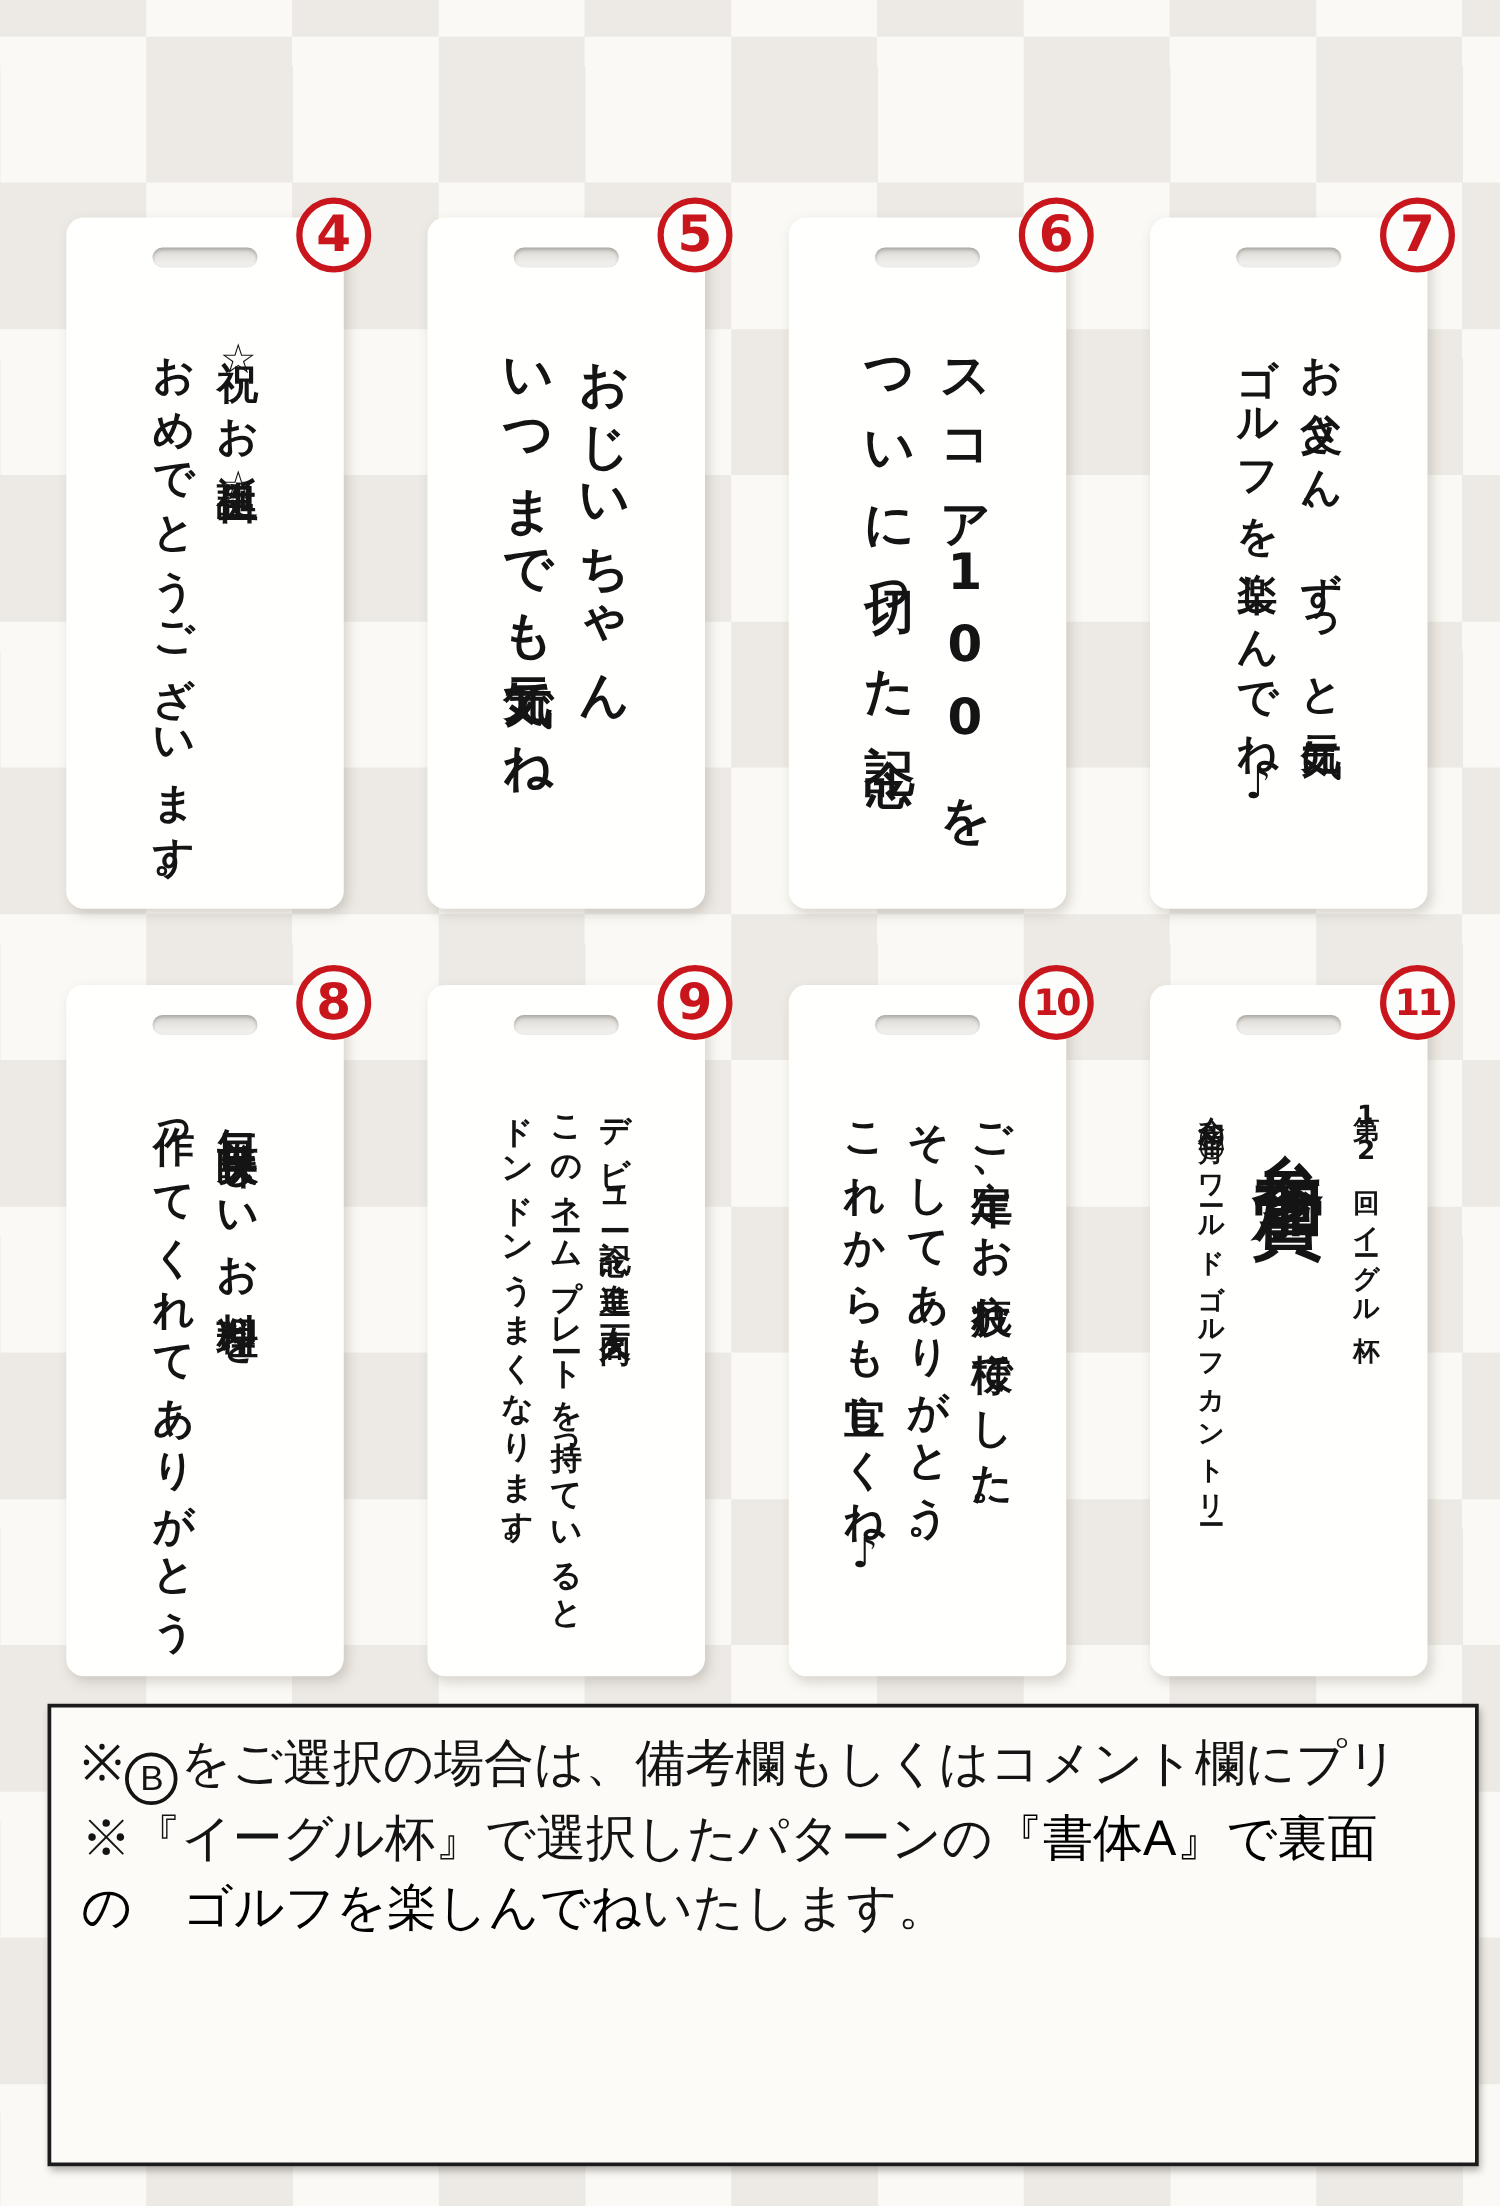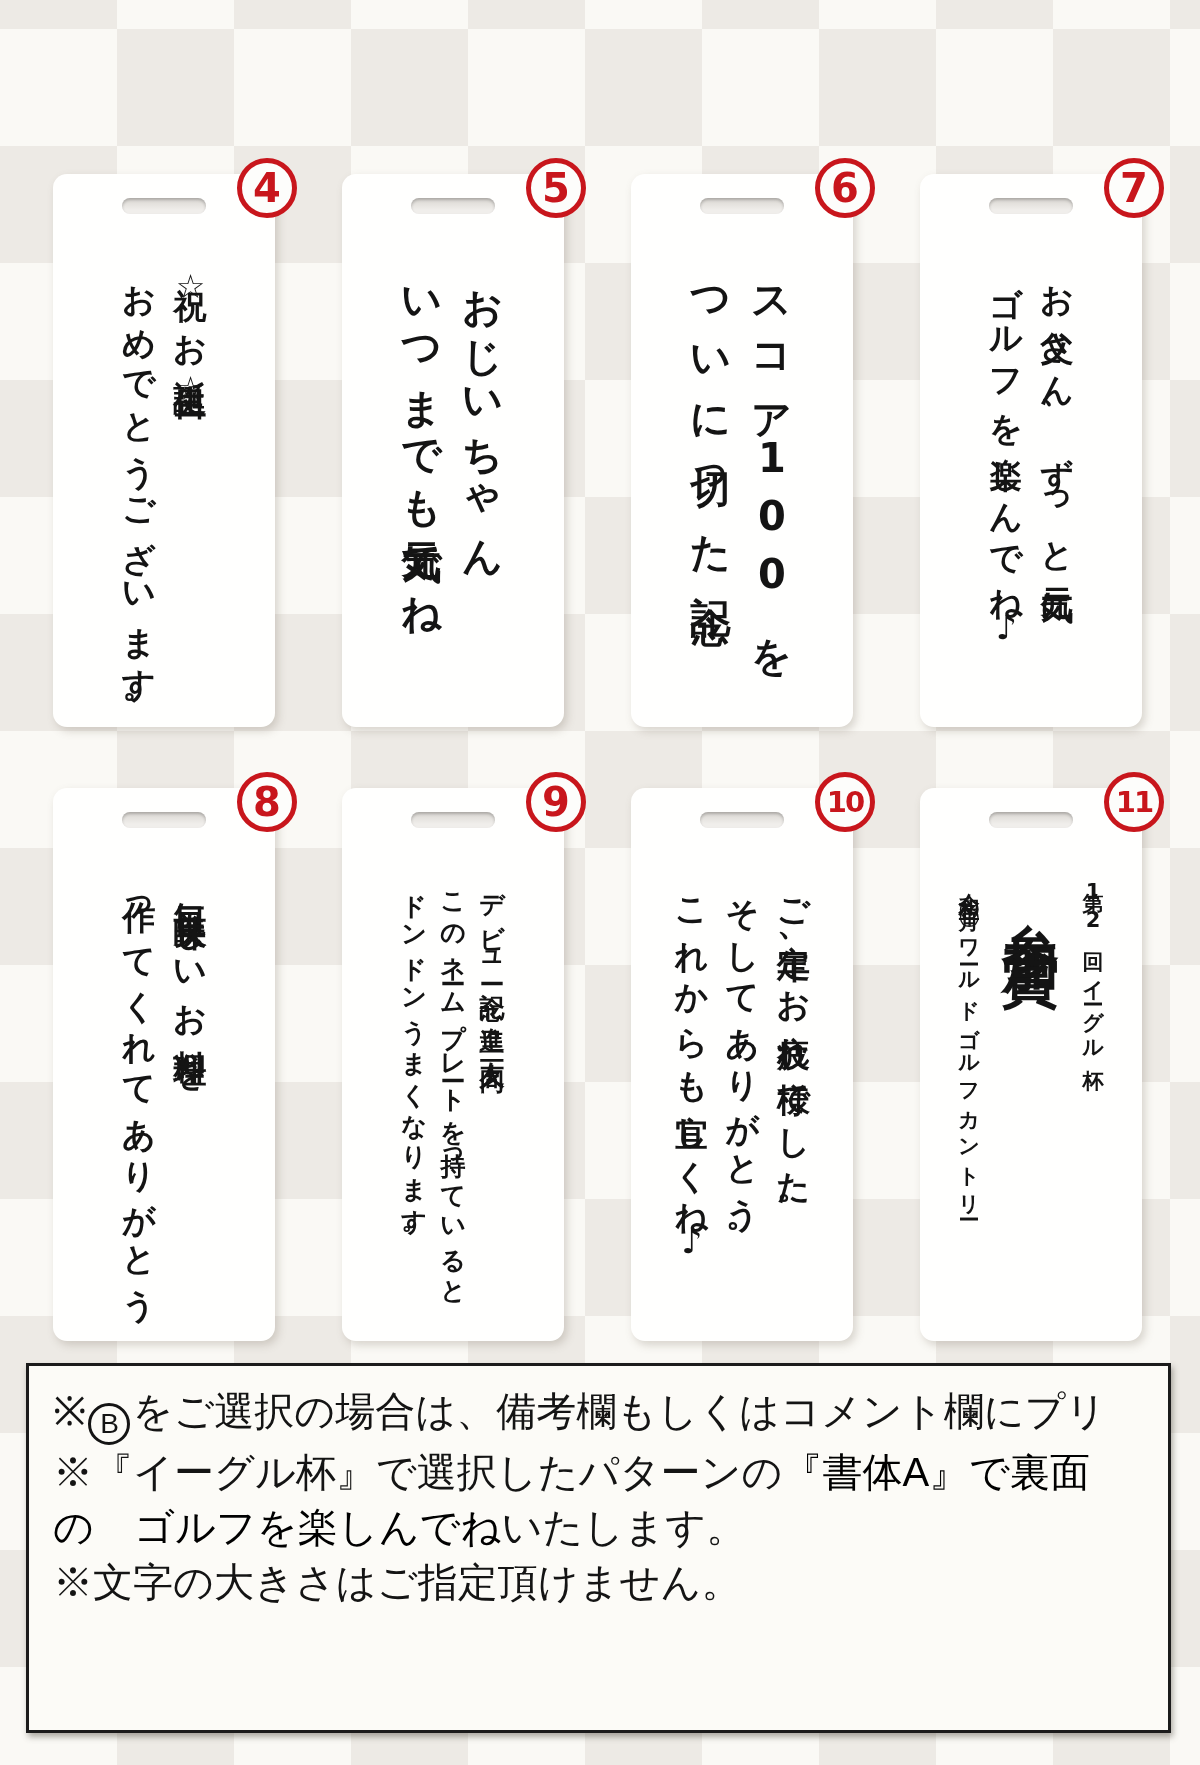--- a/index.html
+++ b/index.html
@@ -80,21 +80,21 @@
   .size-l { font-size: 40px; letter-spacing: 4px; }
   .size-s { font-size: 25px; letter-spacing: 3px; }
   .t6 .col { letter-spacing: 12px; }
   .size-mix .col { margin: 0 9px; }
   .size-mix .col-xs { font-size: 21px; letter-spacing: 4px; }
   .size-mix .col-xl { font-size: 58px; letter-spacing: 14px; font-weight: 800; }
 
   
   .notes {
     position: absolute;
-    left: 26px;
+    left: 38px;
     top: 1363px;
     width: 1145px;
     height: 370px;
     box-sizing: border-box;
     border: 3px solid #1b1b1b;
     background: #fcfbf7;
     box-shadow: 2px 4px 6px rgba(80,75,65,0.45);
     padding: 18px 24px;
     font-family: "Liberation Sans", sans-serif;
     font-size: 40px;
@@ -211,16 +211,15 @@
       <div class="col col-xs">第12回　イーグル杯</div>
       <div class="col col-xl">参加賞</div>
       <div class="col col-xs">令和〇年〇月　ワールドゴルフカントリー</div>
     </div>
   </div>
 
   <div class="notes">
     <p class="nline"><span>※</span><span class="circled-b">B</span><span>をご選択の場合は、備考欄もしくはコメント欄にプリ</span></p>
     <p class="nline"><span>※『イーグル杯』で選択したパターンの</span><span class="red">『書体A』で裏面</span></p>
     <p class="nline"><span class="red">の　ゴルフを楽しんでね</span><span>いたします。</span></p>
-    <p class="nline">※文字の大きさはご指定頂けません。</p>
   </div>
 
 </div>
 
 </body></html>

